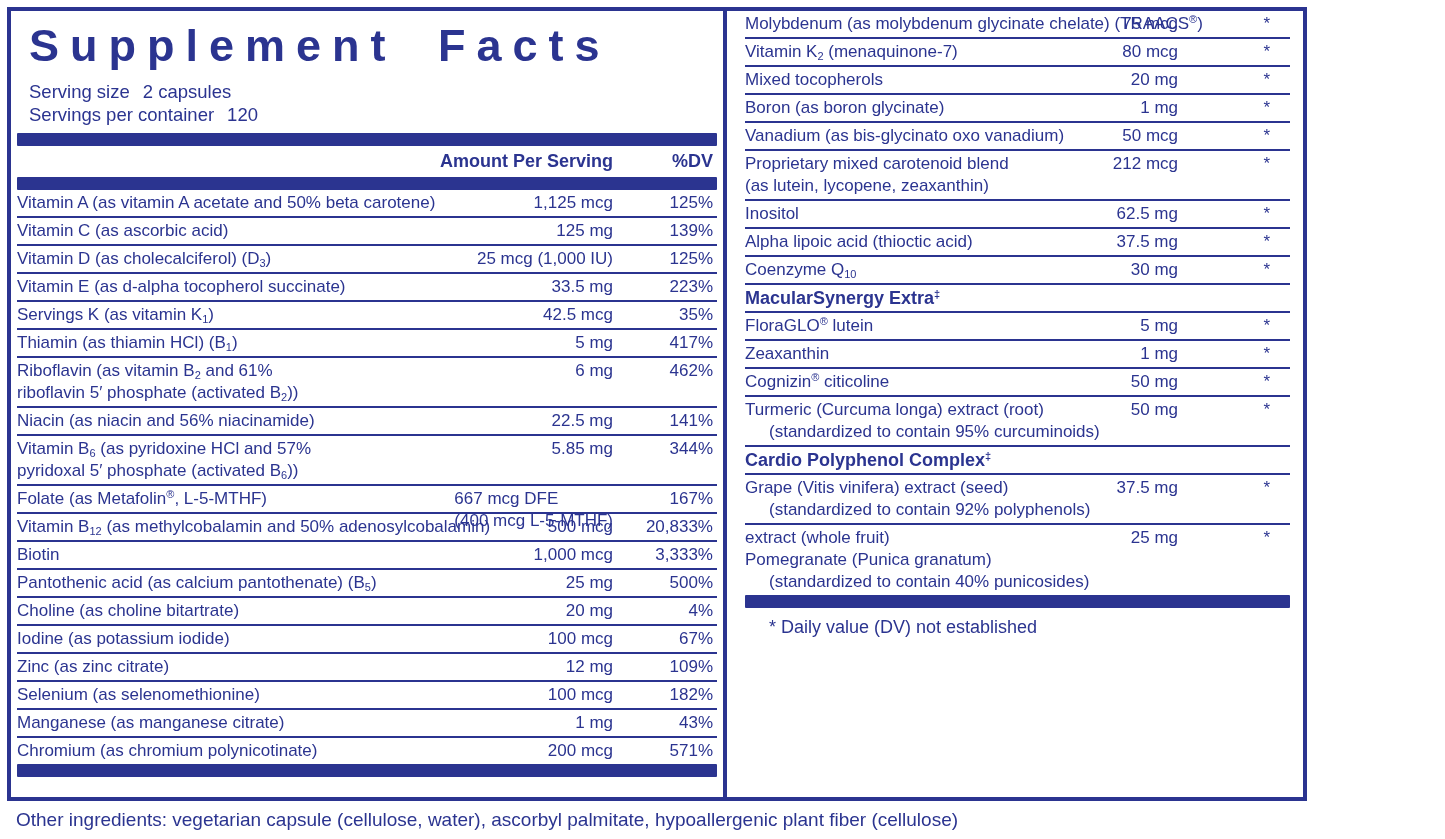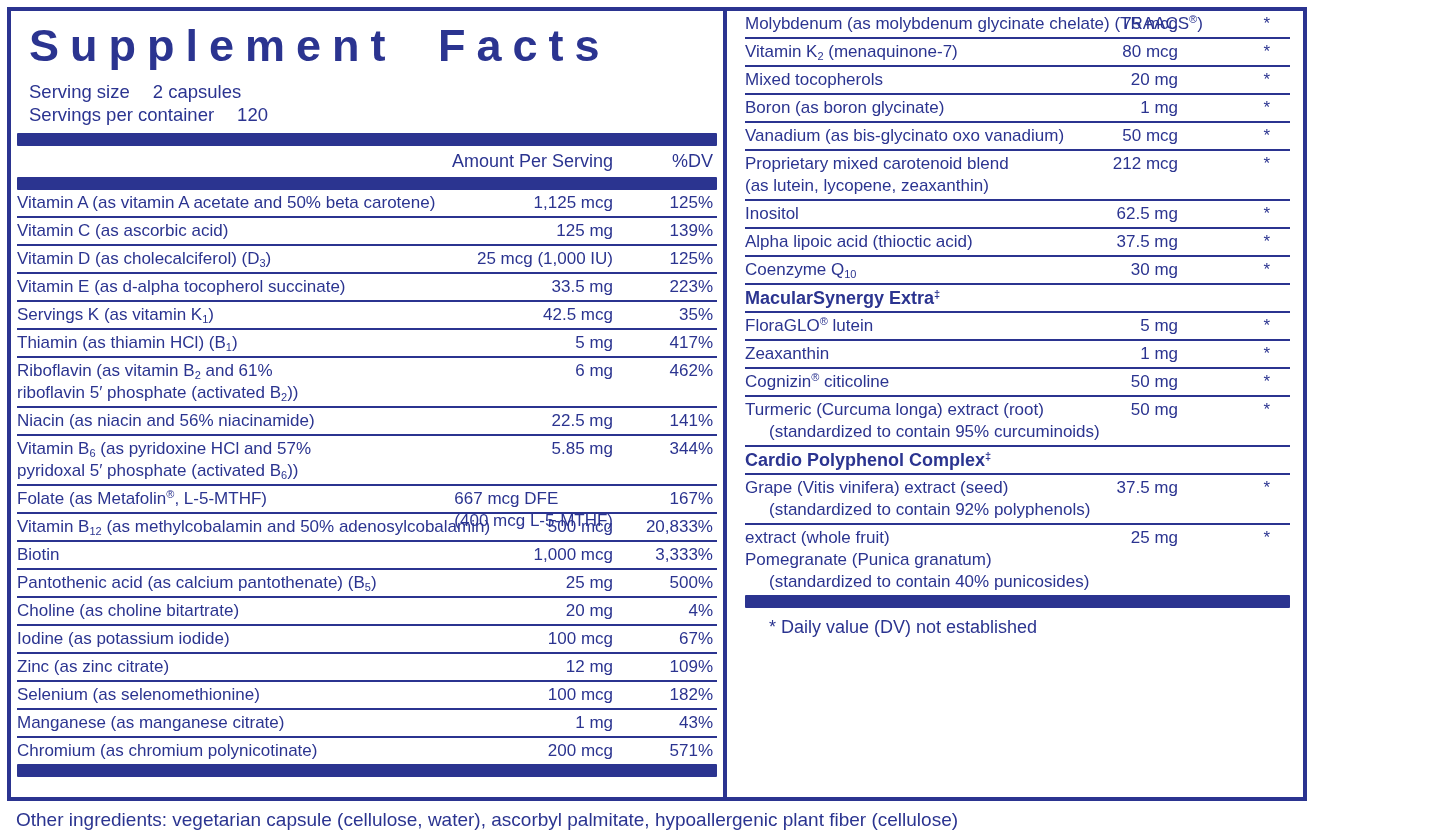--- a/index.html
+++ b/index.html
@@ -21,30 +21,30 @@
     display:flex; flex-direction:column; overflow:hidden;
   }
   .vdivider{ flex:0 0 4px; background:var(--navy); }
   .col-right{ flex:1 1 auto; padding:0 13px 2px 18px; overflow:hidden; }
 
   .title{
     font-size:45px; font-weight:bold; letter-spacing:11px; word-spacing:18px;
     margin:9px 0 8px 12px; white-space:nowrap;
   }
   .serving-line{ font-size:18.5px; line-height:23px; margin-left:12px; }
-  .serving-line .val{ margin-left:23px; }
+  .serving-line .val{ margin-left:13px; }
 
   .thickbar{ height:13px; background:var(--navy); border-radius:1px; }
   .bar-top{ margin-top:7px; }
   .bar-mid{ margin-bottom:0; }
   .bar-bottom-left{ margin-top:0; }
   .bar-bottom-right{ margin-top:0; }
 
   .colhead{ position:relative; height:31px; }
-  .colhead span{ position:absolute; bottom:5px; font-weight:normal; font-size:18px; }
+  .colhead span{ position:absolute; bottom:5px; font-weight:bold; font-size:18px; }
   .colhead .amt-h{ right:104px; }
   .colhead .dv-h{ right:4px; }
 
   .rows .row{
     position:relative; border-bottom:2px solid var(--navy);
     padding:2px 0 2px 0; font-size:17px; line-height:22px;
   }
   .rows .row:last-child{ border-bottom:none; }
   .nm .ln{ white-space:nowrap; }
   .nm .ln.ind{ padding-left:24px; }

